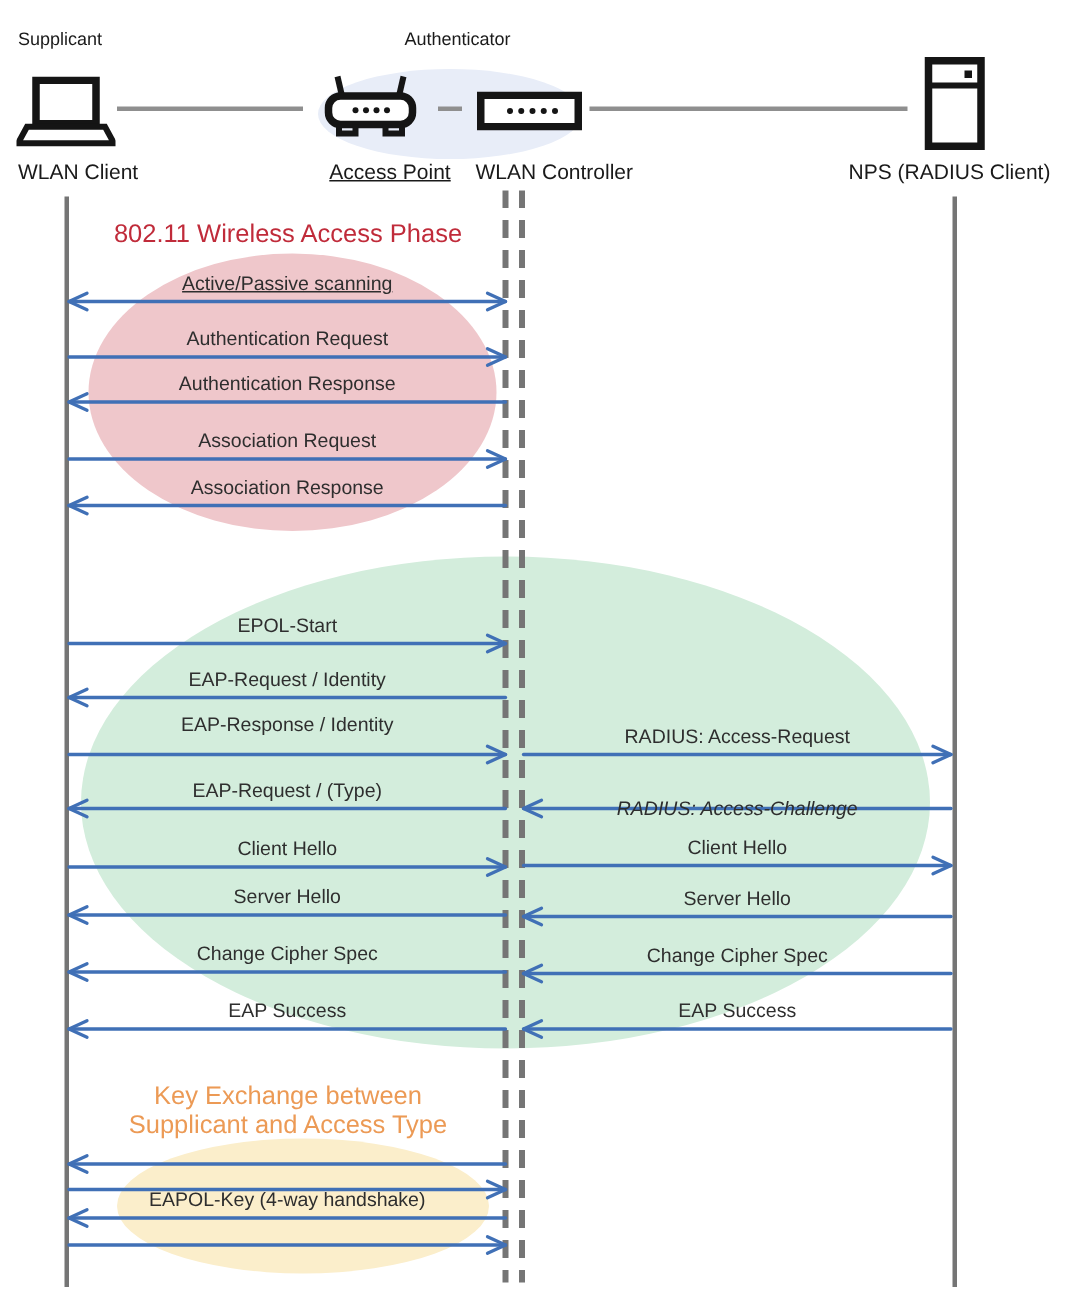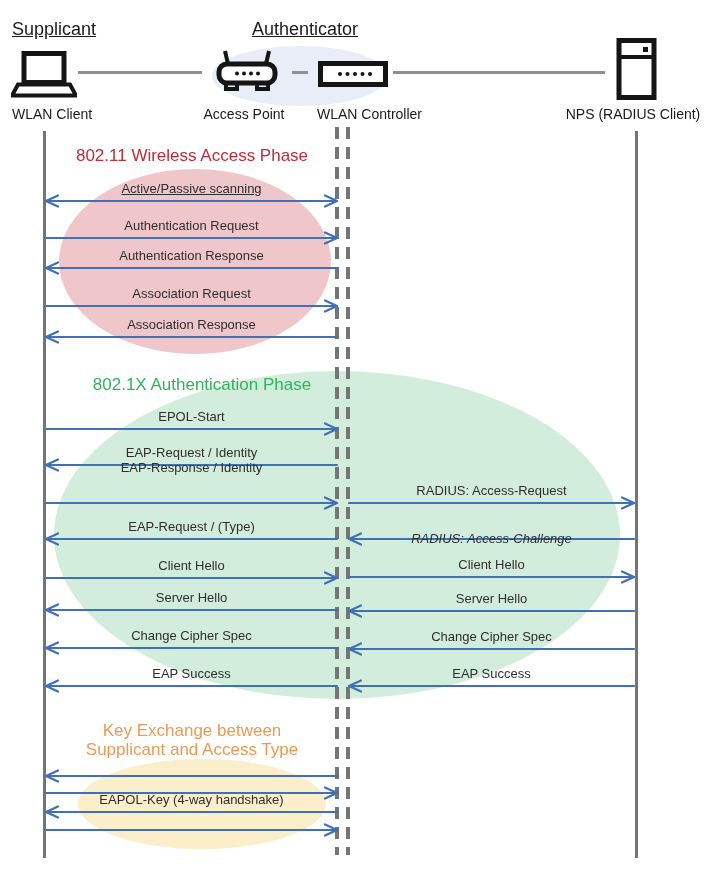--- a/index.html
+++ b/index.html
@@ -6,28 +6,28 @@
   .canvas{
     position:relative;width:713px;height:875px;background:#ffffff;overflow:hidden;
     font-family:"Liberation Sans",sans-serif;color:#2b2b2b;
   }
   .ellipse{position:absolute;border-radius:50%;}
   .authenticator-ellipse{left:212px;top:46px;width:176px;height:60px;background:var(--ellipse-authenticator);}
   .phase1-ellipse{left:59px;top:169px;width:272px;height:185px;background:var(--ellipse-phase1);}
   .phase2-ellipse{left:54px;top:371px;width:566px;height:328px;background:var(--ellipse-phase2);}
   .phase3-ellipse{left:78px;top:759px;width:248px;height:90px;background:var(--ellipse-phase3);}
 
-  .actor-label{position:absolute;font-size:18px;color:#1a1a1a;white-space:nowrap;text-decoration:underline;}
+  .actor-label{position:absolute;font-size:12px;color:#1a1a1a;white-space:nowrap;}
   .supplicant{left:12px;top:19px;}
   .authenticator{left:230px;top:19px;width:150px;text-align:center;}
   .auth-server{left:520px;top:19px;width:186px;text-align:right;}
 
   .role-label{position:absolute;top:106px;font-size:14px;color:#1a1a1a;white-space:nowrap;}
   .role-wlan-client{left:12px;}
-  .role-ap{left:184px;width:120px;text-align:center;}
+  .role-ap{left:200px;width:120px;text-align:center;text-decoration:underline;}
   .role-wlc{left:302px;width:120px;text-align:right;}
   .role-nps{left:554px;width:158px;text-align:center;}
 
   .connector{position:absolute;top:71px;height:3px;background:#8f8f8f;}
   .connector.c1{left:78px;width:124px;}
   .connector.c2{left:292px;width:16px;}
   .connector.c3{left:393px;width:212px;}
 
   .icon{position:absolute;}
   .icon-laptop{left:11px;top:51px;}
@@ -113,21 +113,20 @@
   <div class="role-label role-ap">Access Point</div>
   <div class="role-label role-wlc">WLAN Controller</div>
   <div class="role-label role-nps">NPS (RADIUS Client)</div>
 
   <div class="lifeline lifeline-left"></div>
   <div class="lifeline-dashed lifeline-d1"></div>
   <div class="lifeline-dashed lifeline-d2"></div>
   <div class="lifeline lifeline-right"></div>
 
   <div class="phase-title phase1-title">802.11 Wireless Access Phase</div>
-  <div class="phase-title phase2-title">802.1X Authentication Phase</div>
   <div class="phase-title phase3-title">
     <span>Key Exchange between</span><br>
     <span>Supplicant and Access Type</span>
   </div>
 
   <svg id="arrows-layer">
       <g>
         <line x1="46" x2="337" y1="201" y2="201"></line>
         <path d="M 325 195.5 L 337 201 L 325 206.5"></path>
         <path d="M 58 195.5 L 46 201 L 58 206.5"></path>
@@ -222,21 +221,21 @@
       </g>
     </svg>
   <div id="labels-layer">
       <div class="msg-label" style="left: 41.5px; top: 181px; text-decoration: underline;">Active/Passive scanning</div>
       <div class="msg-label" style="left: 41.5px; top: 218px;">Authentication Request</div>
       <div class="msg-label" style="left: 41.5px; top: 248px;">Authentication Response</div>
       <div class="msg-label" style="left: 41.5px; top: 286px;">Association Request</div>
       <div class="msg-label" style="left: 41.5px; top: 317px;">Association Response</div>
       <div class="msg-label" style="left: 41.5px; top: 409px;">EPOL-Start</div>
       <div class="msg-label" style="left: 41.5px; top: 445px;">EAP-Request / Identity</div>
-      <div class="msg-label" style="left: 41.5px; top: 460px;">EAP-Response / Identity</div>
+      <div class="msg-label" style="left: 41.5px; top: 475px;">EAP-Response / Identity</div>
       <div class="msg-label" style="left: 341.5px; top: 483px;">RADIUS: Access-Request</div>
       <div class="msg-label" style="left: 41.5px; top: 519px;">EAP-Request / (Type)</div>
       <div class="msg-label" style="left: 341.5px; top: 531px; font-style: italic;">RADIUS: Access-Challenge</div>
       <div class="msg-label" style="left: 41.5px; top: 558px;">Client Hello</div>
       <div class="msg-label" style="left: 341.5px; top: 557px;">Client Hello</div>
       <div class="msg-label" style="left: 41.5px; top: 590px;">Server Hello</div>
       <div class="msg-label" style="left: 341.5px; top: 591px;">Server Hello</div>
       <div class="msg-label" style="left: 41.5px; top: 628px;">Change Cipher Spec</div>
       <div class="msg-label" style="left: 341.5px; top: 629px;">Change Cipher Spec</div>
       <div class="msg-label" style="left: 41.5px; top: 666px;">EAP Success</div>

